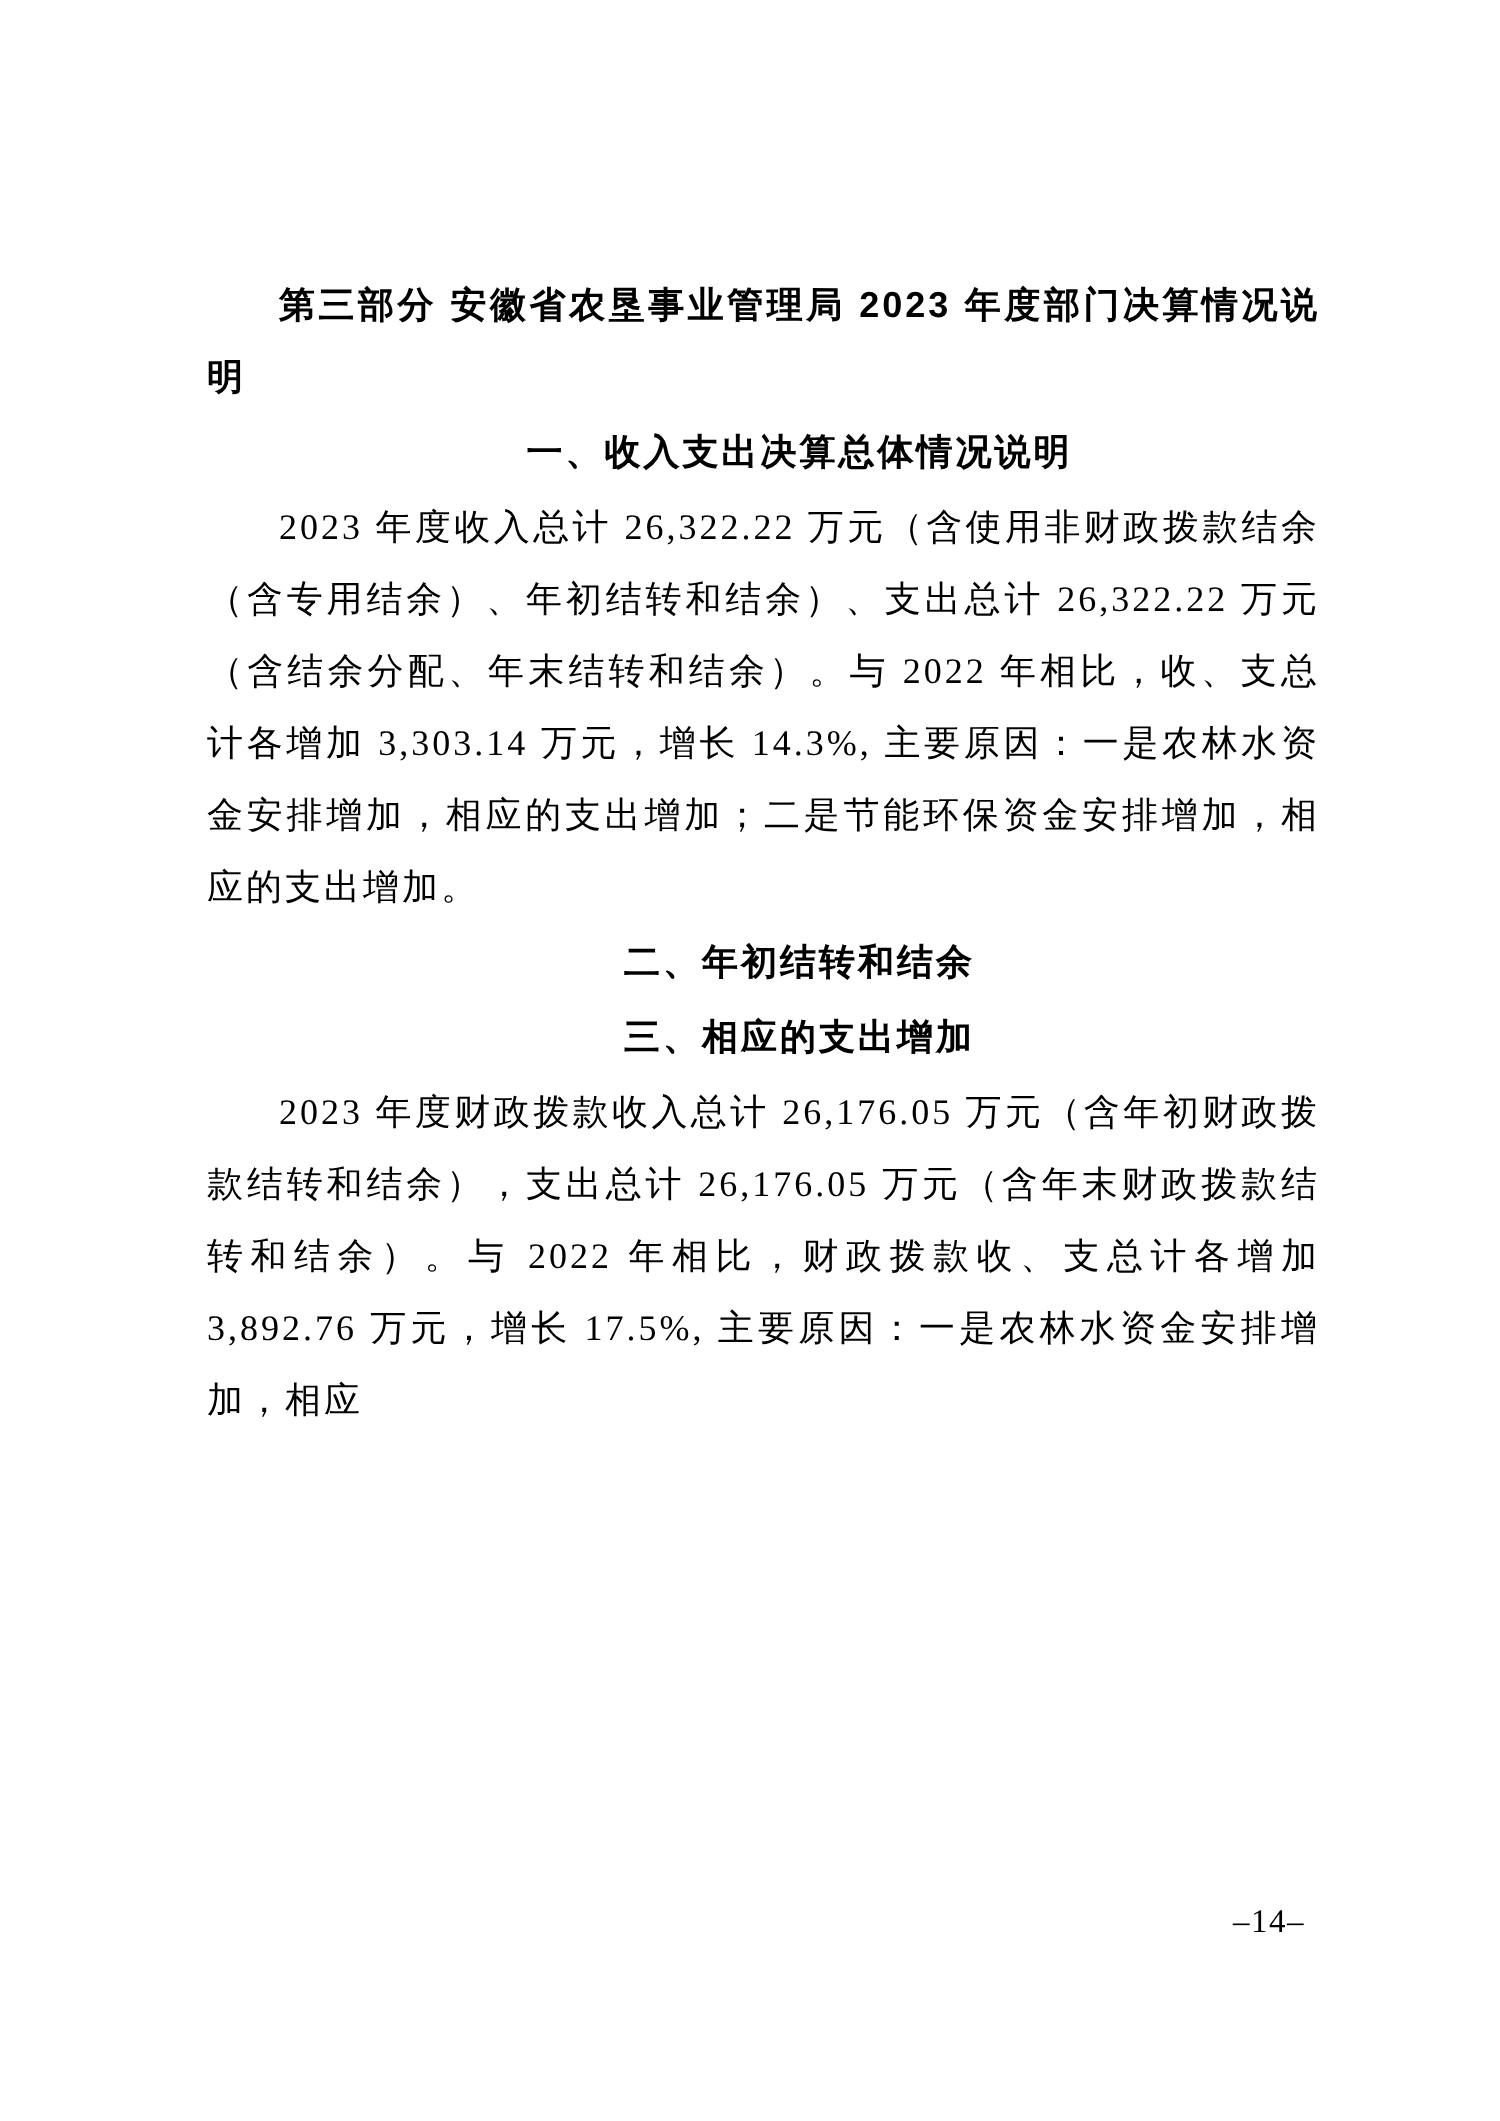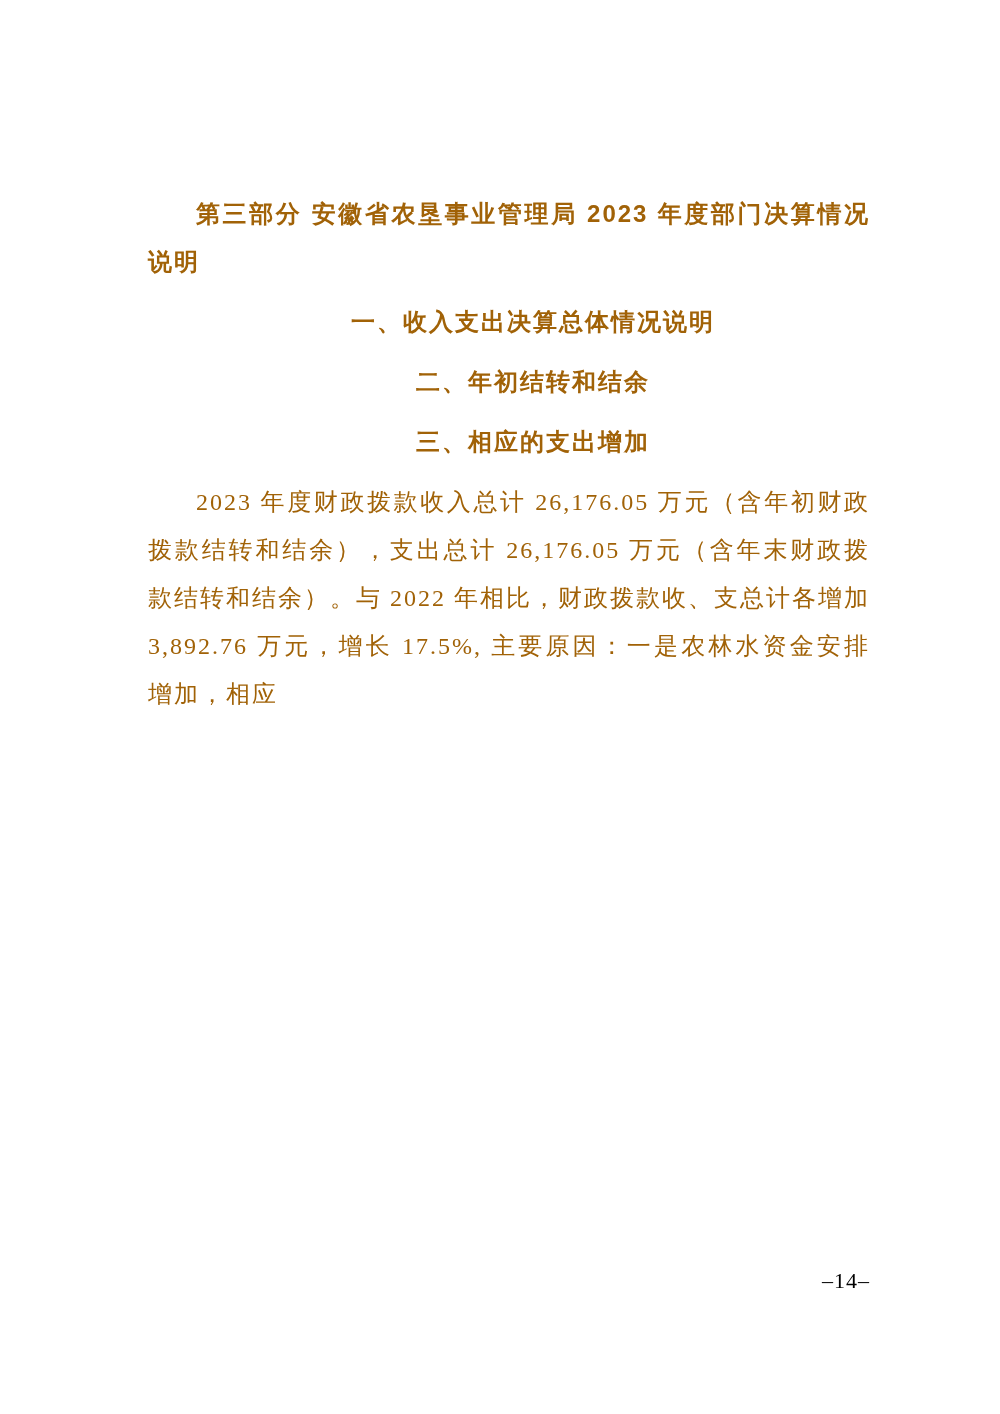--- a/index.html
+++ b/index.html
@@ -11,28 +11,28 @@
     position: relative;
     width: 1000px;
     height: 1414px;
     background: #ffffff;
     box-sizing: border-box;
     padding: 178px 118px 0 136px;
     overflow: hidden;
     color: #000000;
   }
   .block {
-    margin: 12px;
+    margin: 2px;
     font-size: 24px;
     line-height: 48px;
     letter-spacing: 2px;
     text-indent: 2em;
     text-align: justify;
     text-justify: inter-character;
-    color: #a16207;
+    color: #000000;
   }
   .title-block,
   .heading-block {
     font-family: "Liberation Sans", "DejaVu Sans", sans-serif;
     font-weight: 700;
   }
   .heading-block {
     text-align: center;
   }
   .para-block {
@@ -49,20 +49,21 @@
   }
 </style>
 </head>
 <body>
 
 <div class="page">
   <p class="block title-block">第三部分 安徽省农垦事业管理局 2023 年度部门决算情况说明</p>
 
   <p class="block heading-block">一、收入支出决算总体情况说明</p>
 
+  <p class="block para-block">2023 年度收入总计 26,322.22 万元（含使用非财政拨款结余（含专用结余）、年初结转和结余）、支出总计 26,322.22 万元（含结余分配、年末结转和结余）。与 2022 年相比，收、支总计各增加 3,303.14 万元，增长 14.3%, 主要原因：一是农林水资金安排增加，相应的支出增加；二是节能环保资金安排增加，相应的支出增加。</p>
 
   <p class="block heading-block">二、年初结转和结余</p>
 
 
   <p class="block heading-block">三、相应的支出增加</p>
 
 
 
   <p class="block para-block">2023 年度财政拨款收入总计 26,176.05 万元（含年初财政拨款结转和结余），支出总计 26,176.05 万元（含年末财政拨款结转和结余）。与 2022 年相比，财政拨款收、支总计各增加 3,892.76 万元，增长 17.5%, 主要原因：一是农林水资金安排增加，相应</p>
 

